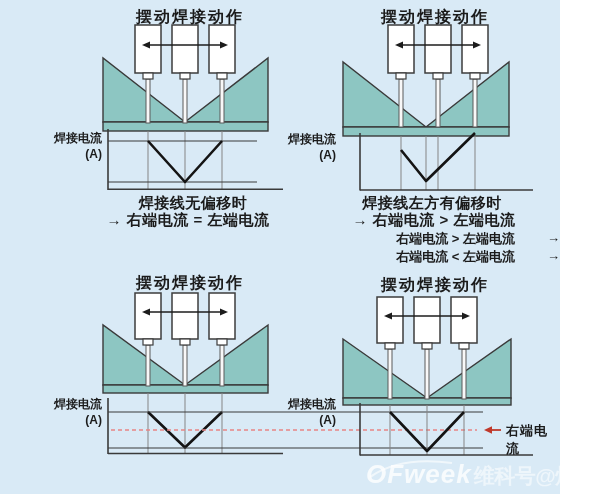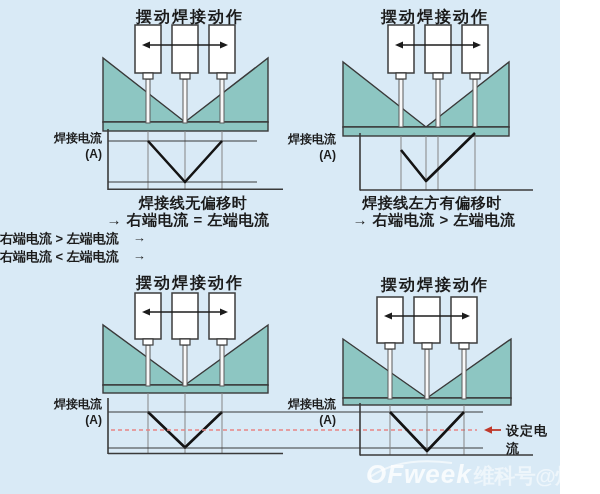--- a/index.html
+++ b/index.html
@@ -23,21 +23,21 @@
   .ahead{fill:#1c1c1c;}
   .sred{stroke:var(--set-current-line,#e88585);stroke-width:1.4;stroke-dasharray:4 3;}
   .sredsolid{stroke:var(--set-current-arrow,#c0392b);stroke-width:1.8;}
   .sredhead{fill:var(--set-current-arrow,#c0392b);}
   .swoosh{stroke:rgba(255,255,255,0.6);stroke-width:2.2;fill:none;}
   
   .t{position:absolute;transform:translateX(-50%);white-space:nowrap;font-weight:bold;}
   .title{font-size:16px;letter-spacing:2px;}
   .cap{font-size:15px;letter-spacing:0.5px;}
   .ylab{position:absolute;width:52px;text-align:right;font-weight:bold;font-size:12px;line-height:16px;}
-  .rule-row{position:absolute;left:0;width:100%;display:flex;justify-content:flex-start;gap:14px;font-weight:bold;font-size:13px;}
+  .rule-row{position:absolute;left:0;width:100%;display:flex;justify-content:flex-end;gap:32px;font-weight:bold;font-size:13px;}
   .rule-action{font-size:12px;padding-top:1px;letter-spacing:-0.3px;}
   .setlab{position:absolute;left:506px;top:422px;font-size:13px;font-weight:bold;letter-spacing:1px;}
   .wm{position:absolute;left:366px;top:459px;font-size:21px;font-weight:bold;
       color:rgba(255,255,255,0.55);white-space:nowrap;letter-spacing:-0.5px;}
   .wm .brand{font-size:26px;font-style:italic;color:rgba(255,255,255,0.78);letter-spacing:1px;margin-right:2px;margin-top:48px;}
 </style>
 </head>
 <body>
 
 <div id="root">
@@ -217,19 +217,19 @@
 
   <div class="rule-row" style="top:230px">
     <span>右端电流 &gt; 左端电流</span>
     <span>→</span>
   </div>
   <div class="rule-row" style="top:248px">
     <span>右端电流 &lt; 左端电流</span>
     <span>→</span>
   </div>
 
-  <div class="setlab">设定电流</div>
+  <div class="setlab">右端电流</div>
 
   <div class="wm">
     <span class="brand">OFweek</span><span>维科号@焊接自动化</span>
   </div>
 
 </div>
 
 </body></html>

